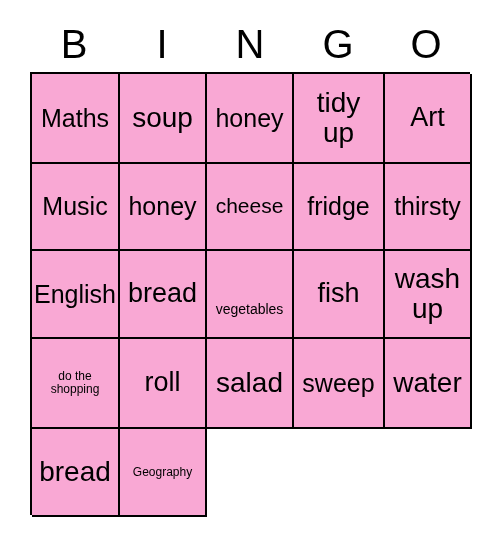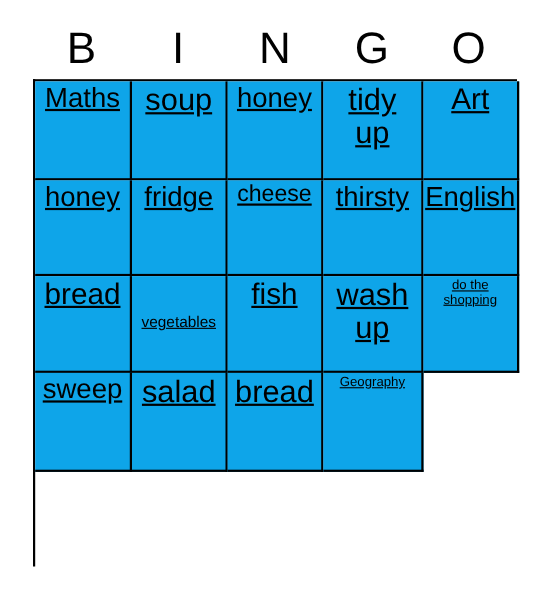--- a/index.html
+++ b/index.html
@@ -59,26 +59,26 @@
     border-left: 2px solid #000000;
     box-sizing: border-box;
     background: #ffffff;
   }
 
   .cell {
     border-right: 2px solid #000000;
     border-bottom: 2px solid #000000;
     box-sizing: border-box;
     display: flex;
+    align-items: center;
     justify-content: center;
     text-align: center;
     padding: 2px 3px;
     overflow: hidden;
-    background: #0ea5e9;
-    text-decoration: underline;
+    background: #f9a8d4;
   }
 
   .cell-text {
     display: block;
     line-height: 1.08;
     color: #000000;
     word-break: normal;
     white-space: pre-line;
   }
 
@@ -116,27 +116,30 @@
       </div>
     <div class="cell">
         <span class="cell-text fs-lg">tidy
 up</span>
       </div>
     <div class="cell">
         <span class="cell-text fs-xl">Art</span>
       </div>
 
     <div class="cell">
+        <span class="cell-text fs-md">Music</span>
+      </div>
+    <div class="cell">
         <span class="cell-text fs-md">honey</span>
       </div>
     <div class="cell">
-        <span class="cell-text fs-md">fridge</span>
+        <span class="cell-text fs-sm">cheese</span>
       </div>
     <div class="cell">
-        <span class="cell-text fs-sm">cheese</span>
+        <span class="cell-text fs-md">fridge</span>
       </div>
     <div class="cell">
         <span class="cell-text fs-md">thirsty</span>
       </div>
 
     <div class="cell">
         <span class="cell-text fs-md">English</span>
       </div>
     <div class="cell">
         <span class="cell-text fs-xl">bread</span>
@@ -150,25 +153,31 @@
 
     <div class="cell">
         <span class="cell-text fs-lg">wash
 up</span>
       </div>
     <div class="cell">
         <span class="cell-text fs-xs">do the
 shopping</span>
       </div>
     <div class="cell">
-        <span class="cell-text fs-md">sweep</span>
+        <span class="cell-text fs-xl">roll</span>
+      </div>
+    <div class="cell">
+        <span class="cell-text fs-lg">salad</span>
       </div>
 
     <div class="cell">
-        <span class="cell-text fs-lg">salad</span>
+        <span class="cell-text fs-md">sweep</span>
+      </div>
+    <div class="cell">
+        <span class="cell-text fs-lg">water</span>
       </div>
     <div class="cell">
         <span class="cell-text fs-lg">bread</span>
       </div>
     <div class="cell">
         <span class="cell-text fs-xs">Geography</span>
       </div>
   </div>
 
 </div>

